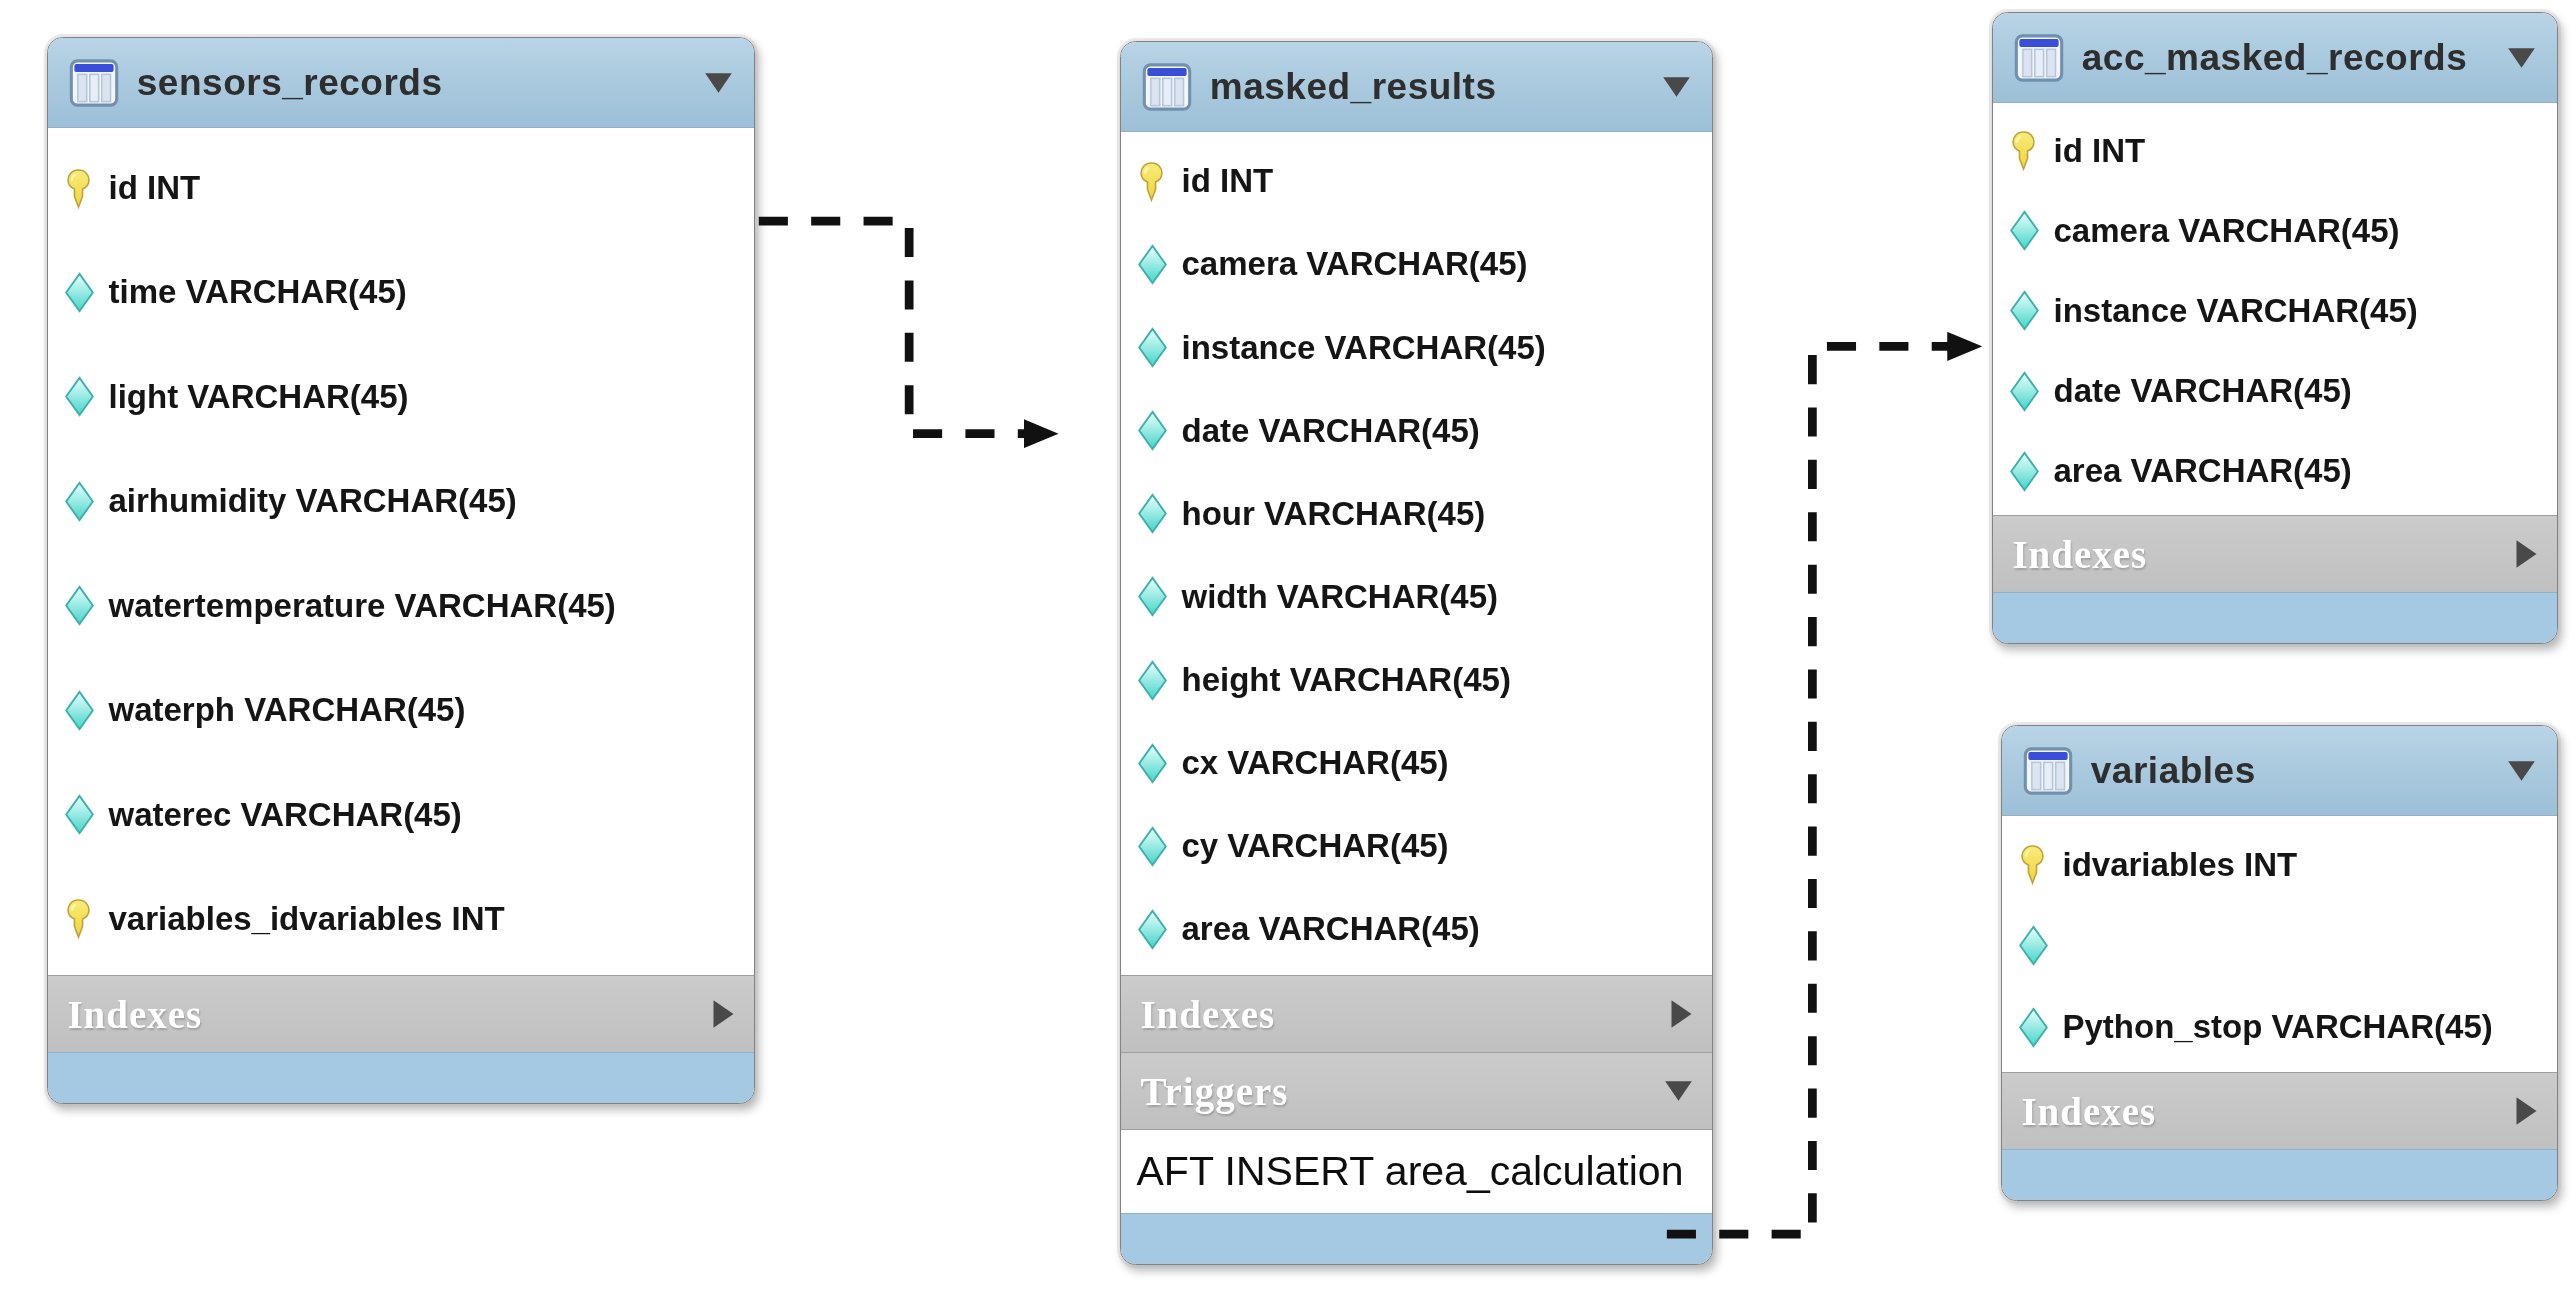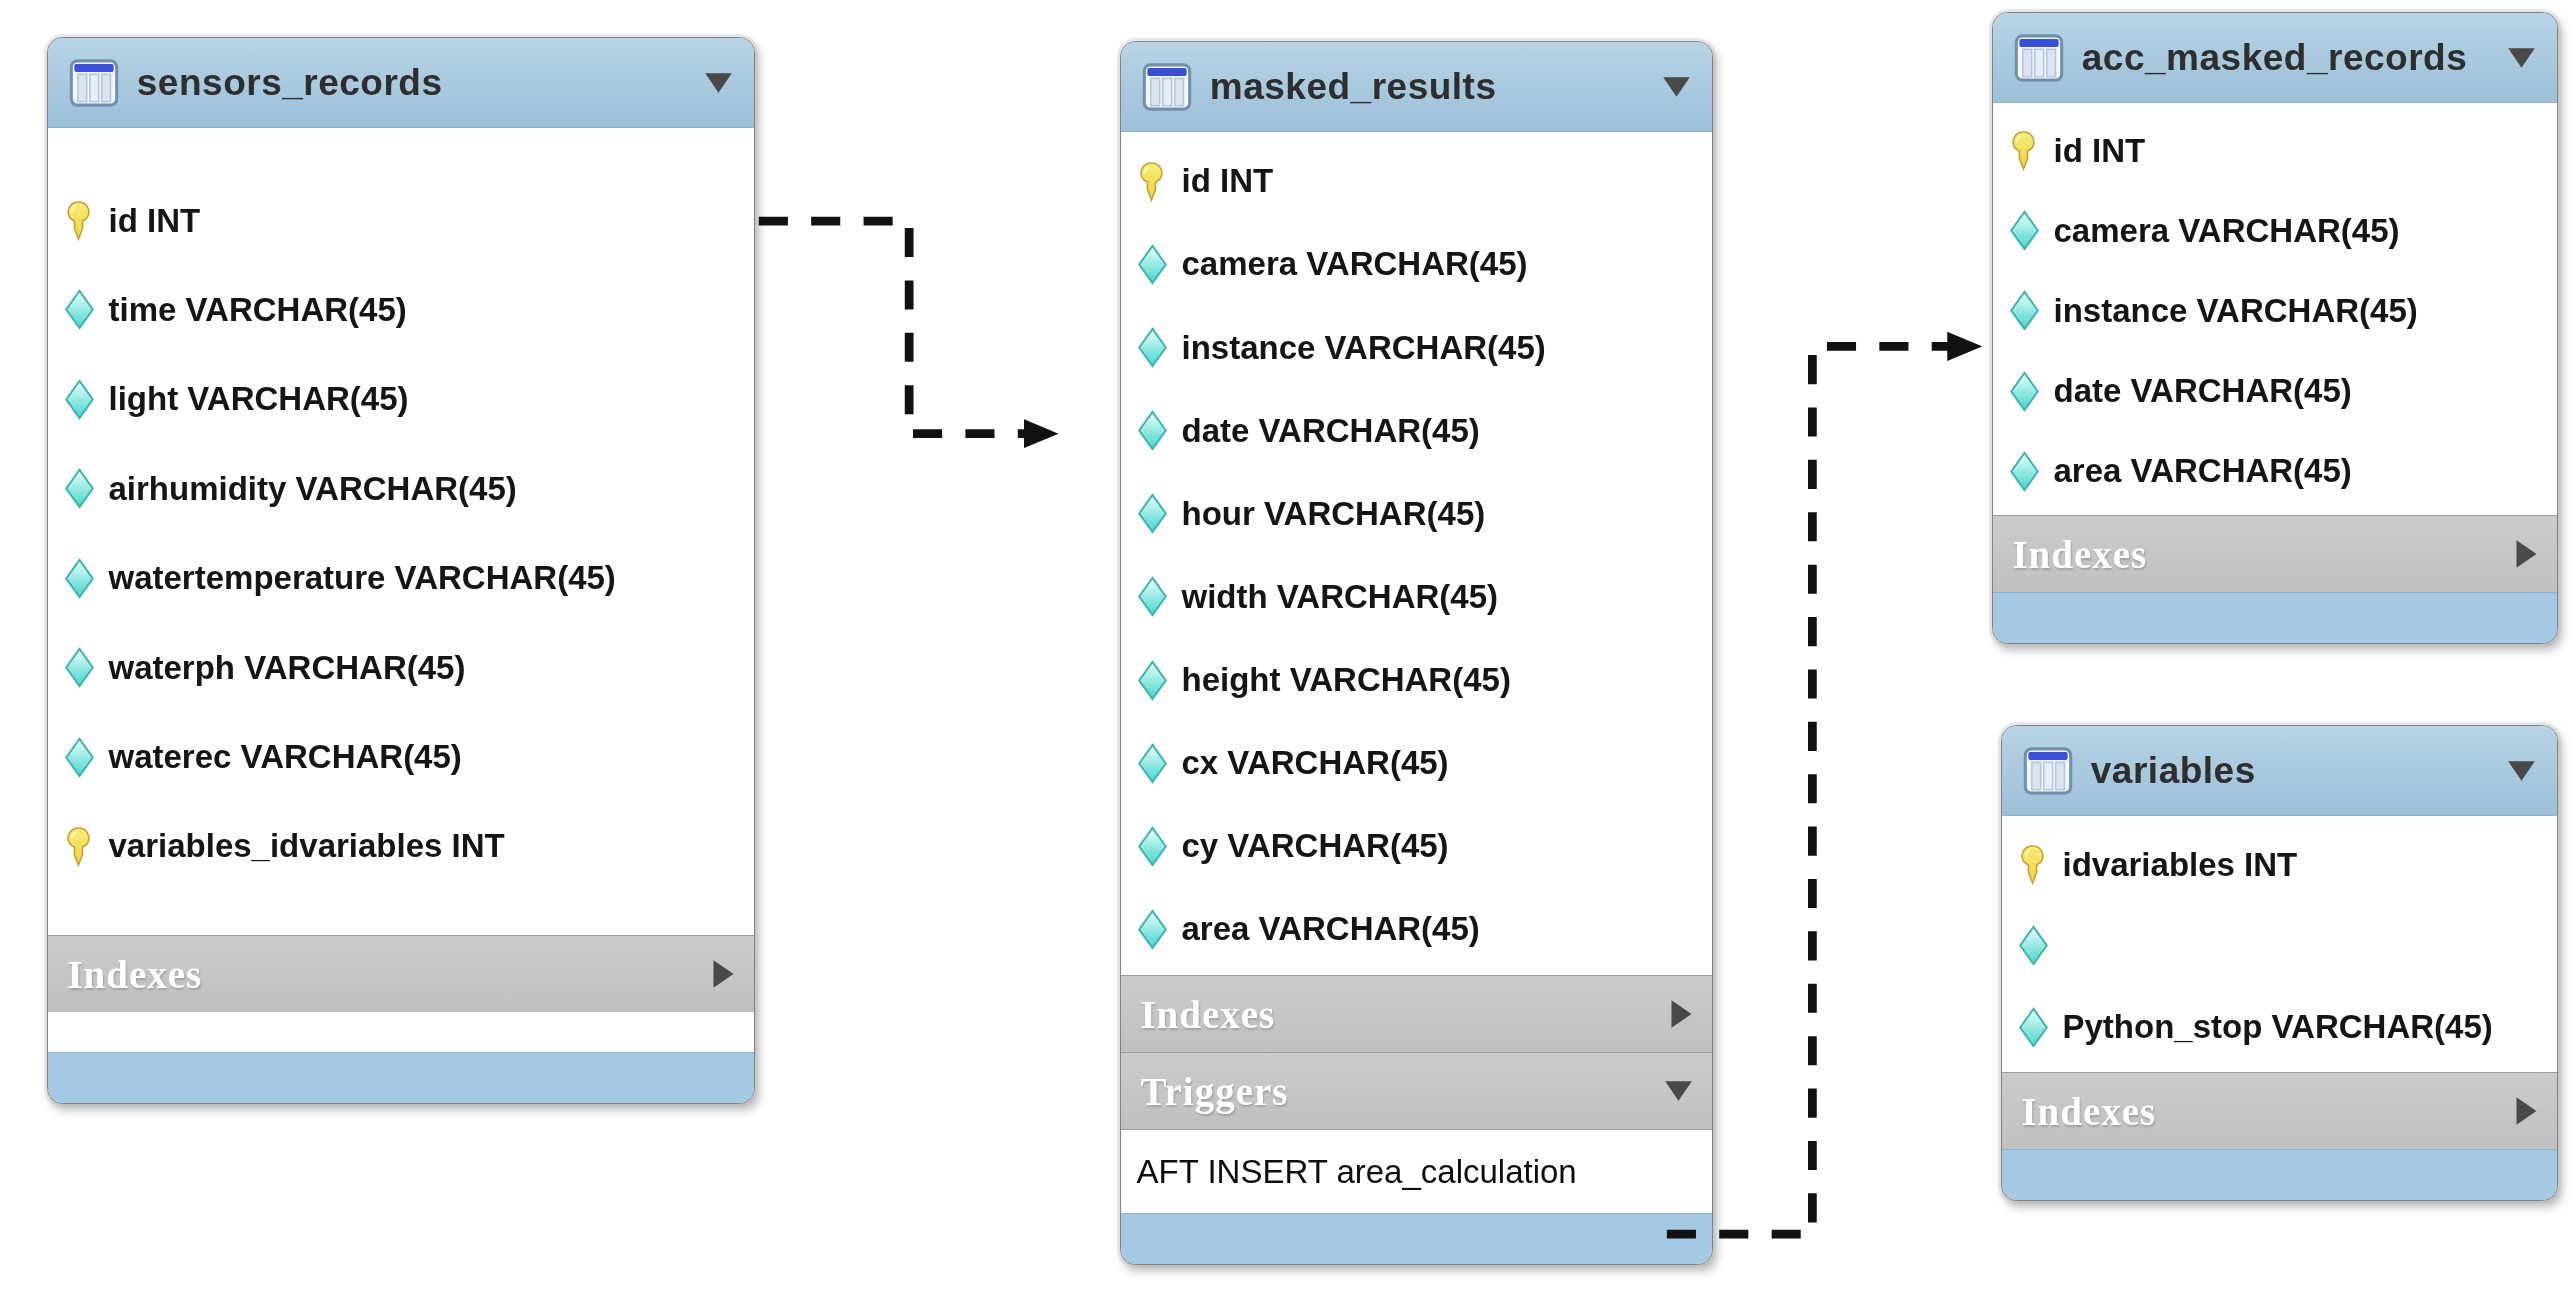--- a/index.html
+++ b/index.html
@@ -17,21 +17,21 @@
   .fields{flex:1 1 auto;display:flex;flex-direction:column;padding:7.8px 0 3.9px 0;background:#ffffff;}
   .field{flex:1 1 auto;display:flex;align-items:center;padding:0 15.5px;min-height:0;}
   .f-icon{flex:0 0 45px;display:flex;align-items:center;justify-content:flex-start;}
   .f-label{font-weight:600;font-size:33px;color:#151515;white-space:nowrap;}
   .section{flex:0 0 76px;display:flex;align-items:center;padding:0 19.4px;
            background:linear-gradient(180deg,#cccbcb,#c1c0c0);border-top:1.9px solid #9e9e9e;}
   .sec-label{font-family:Liberation Serif, serif;font-weight:700;font-size:39px;color:#ffffff;
              text-shadow:1px 1.9px 1.9px rgba(0,0,0,.18);letter-spacing:1px;}
   .sec-arrow{margin-left:auto;display:flex;align-items:center;}
   .trigger-row{flex:0 0 83px;display:flex;align-items:center;padding:0 15.5px;background:#ffffff;
-               border-top:1.9px solid #9e9e9e;font-weight:400;font-size:33px;color:#0d0d0d;white-space:nowrap;}
+               border-top:1.9px solid #9e9e9e;font-weight:400;font-size:41px;color:#0d0d0d;white-space:nowrap;}
   .tbl-footer{flex:0 0 50px;background:#a6c9e3;border-top:1.9px solid #8db2cd;}
   #wires{position:absolute;left:0;top:0;z-index:6;pointer-events:none;}
   #defs-holder{position:absolute;width:0;height:0;overflow:hidden;}
 </style>
 </head>
 <body>
 
 <div id="defs-holder">
   <svg width="0" height="0">
     <defs>
@@ -41,21 +41,21 @@
       </linearGradient>
       <linearGradient id="grad-key" x1="0" y1="0" x2="0" y2="1">
         <stop offset="0" stop-color="#f9ec7a"></stop>
         <stop offset="1" stop-color="#eed33c"></stop>
       </linearGradient>
     </defs>
   </svg>
 </div>
 
 <div id="canvas">
-    <div class="db-table" style="left: 47px; top: 37px; width: 706px; height: 1065px; gap: 40px;">
+    <div class="db-table" style="left: 47px; top: 37px; width: 706px; height: 1065px;">
       <div class="tbl-header">
         <span class="tbl-icon">
           <svg viewBox="0 0 26 27" width="50" height="52">
             <rect x="1.2" y="2" width="23.6" height="23" rx="3.2" fill="#f2f6fb" stroke="#7290ae" stroke-width="1.6"></rect>
             <rect x="2.8" y="3.6" width="20.4" height="4.2" rx="1" fill="#3a4fd8"></rect>
             <rect x="4.6" y="9" width="4.6" height="14.2" fill="#dbe4f0" stroke="#b6c6da" stroke-width="0.8"></rect>
             <rect x="10.8" y="9" width="4.6" height="14.2" fill="#e7eef7" stroke="#b6c6da" stroke-width="0.8"></rect>
             <rect x="17" y="9" width="4.6" height="14.2" fill="#dbe4f0" stroke="#b6c6da" stroke-width="0.8"></rect>
           </svg>
         </span>

